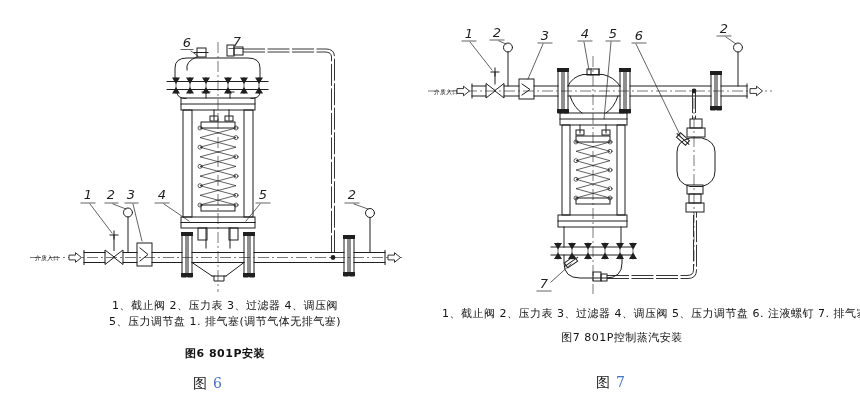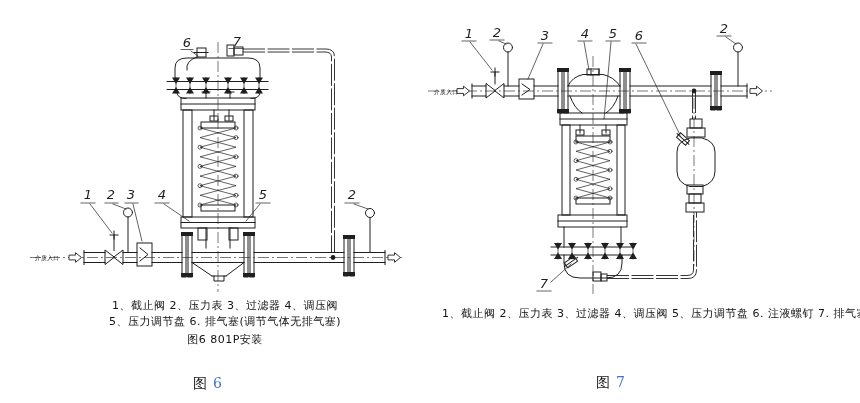--- a/index.html
+++ b/index.html
@@ -328,26 +328,27 @@
       <text class="callout" x="724" y="33">2</text>
       <path class="ln thin" d="M717,36 H731 M726,37 L736,44"></path>
       <text class="callout" x="544" y="288">7</text>
       <path class="ln thin" d="M537,291 H551 M551,282 L571,264"></path>
     </g>
   </g>
 </svg>
 
 <div class="caption" style="left:45px;top:298px;width:360px;">
   <div>1、截止阀 2、压力表 3、过滤器 4、调压阀</div>
-  <div>5、压力调节盘  6. 排气塞(调节气体无排气塞)</div>
-  <div style="margin-top:2px;">图6 801P安装</div>
+  <div>5、压力调节盘  1. 排气塞(调节气体无排气塞)</div>
+  <div style="margin-top:16px;font-weight:bold;">图6 801P安装</div>
 </div>
 
 <div class="caption" style="left:442px;top:306px;width:360px;">
   <div>1、截止阀 2、压力表 3、过滤器 4、调压阀 5、压力调节盘 6. 注液螺钉 7. 排气塞</div>
+  <div style="margin-top:8px;">图7 801P控制蒸汽安装</div>
 </div>
 
 <div class="figlabel" style="left:193px;top:375px;">
   <span>图</span><span class="num">6</span>
 </div>
 
 <div class="figlabel" style="left:596px;top:374px;">
   <span>图</span><span class="num">7</span>
 </div>
 

